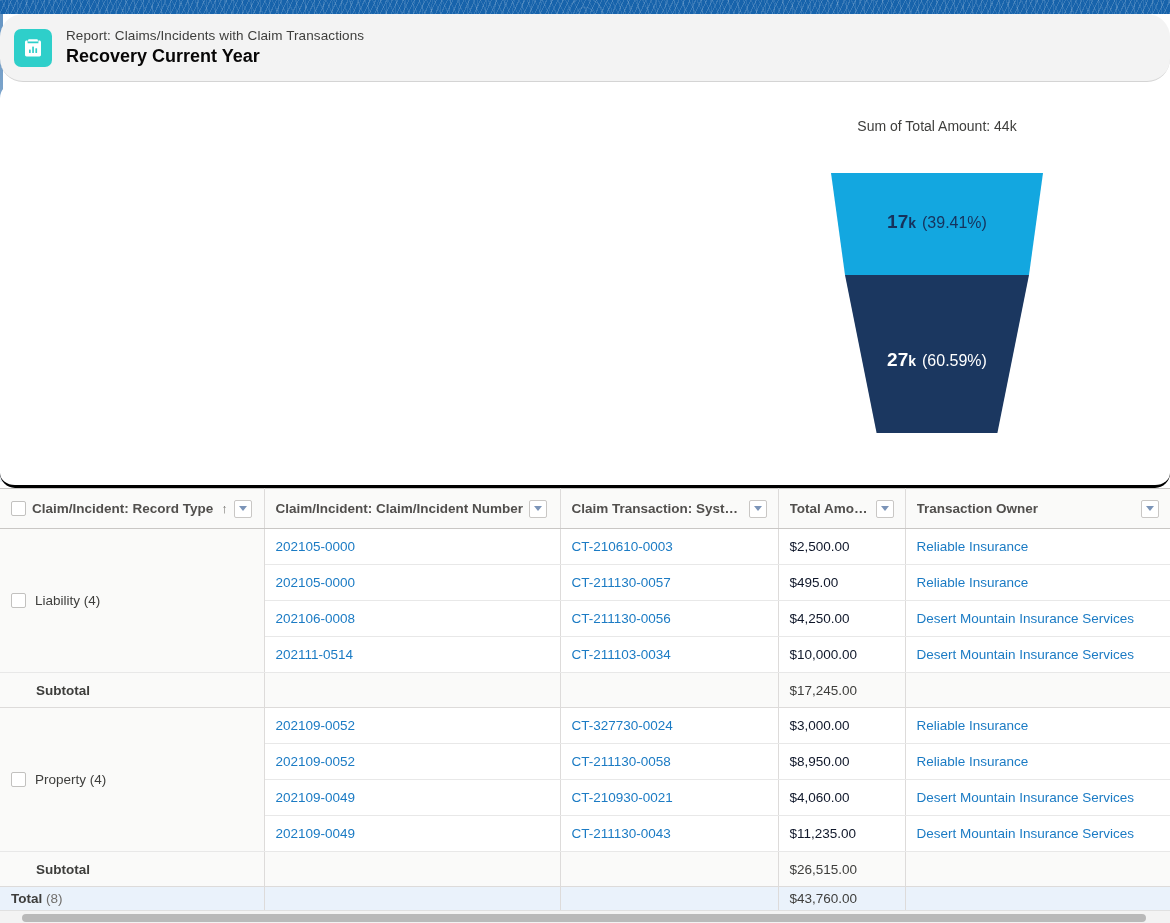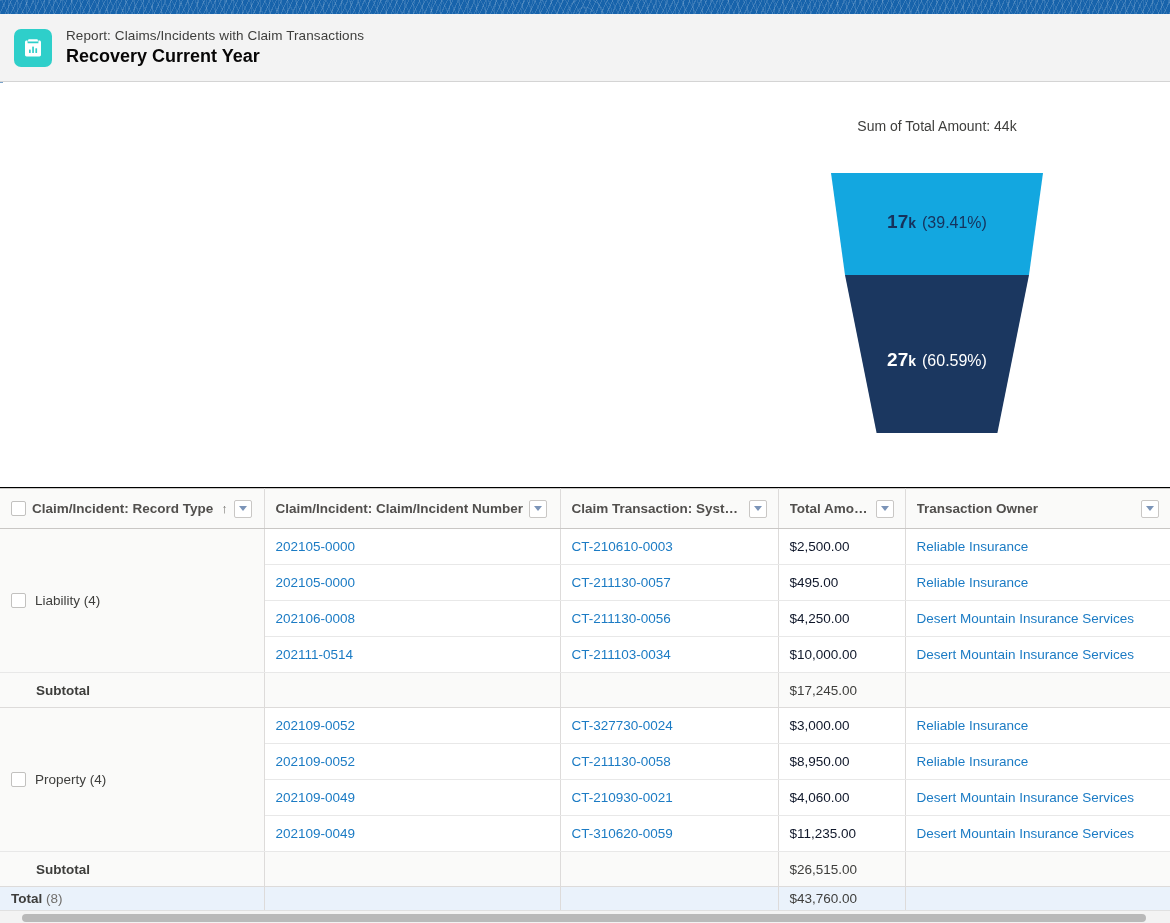--- a/index.html
+++ b/index.html
@@ -49,20 +49,21 @@
   .report-header {
     position: absolute;
     top: 14px; left: 0;
     width: 1170px;
     height: 68px;
     background: #f3f3f3;
     border-bottom: 1px solid #d4d4d4;
     display: flex;
     align-items: center;
     padding-left: 14px;
+    border-radius: 23px;
   }
   .report-icon {
     width: 38px; height: 38px;
     border-radius: 7px;
     background: #2ecfca;
     display: flex;
     align-items: center;
     justify-content: center;
     flex: 0 0 auto;
   }
@@ -96,21 +97,22 @@
     opacity: 0.85;
   }
 
   
   .chart-panel {
     position: absolute;
     top: 83px; left: 0;
     width: 1170px;
     height: 405px;
     background: #ffffff;
-    border-bottom: 1px solid #000000;
+    border-bottom: 3px solid #000000;
+    border-radius: 15px;
   }
   .chart-title {
     position: absolute;
     top: 35px;
     left: 752px;
     width: 370px;
     text-align: center;
     font-size: 14px;
     color: #3e3e3c;
   }
@@ -528,21 +530,21 @@
           </td>
           <td class="data-cell">
             <a class="cell-link">Desert Mountain Insurance Services</a>
           </td>
         </tr>
         <tr>
           <td class="data-cell">
             <a class="cell-link">202109-0049</a>
           </td>
           <td class="data-cell">
-            <a class="cell-link">CT-310620-0059</a>
+            <a class="cell-link">CT-211130-0043</a>
           </td>
           <td class="data-cell numeric">
             <span class="cell-amount">$11,235.00</span>
           </td>
           <td class="data-cell">
             <a class="cell-link">Desert Mountain Insurance Services</a>
           </td>
         </tr>
         <tr class="subtotal-row">
           <td class="subtotal-label">Subtotal</td>

